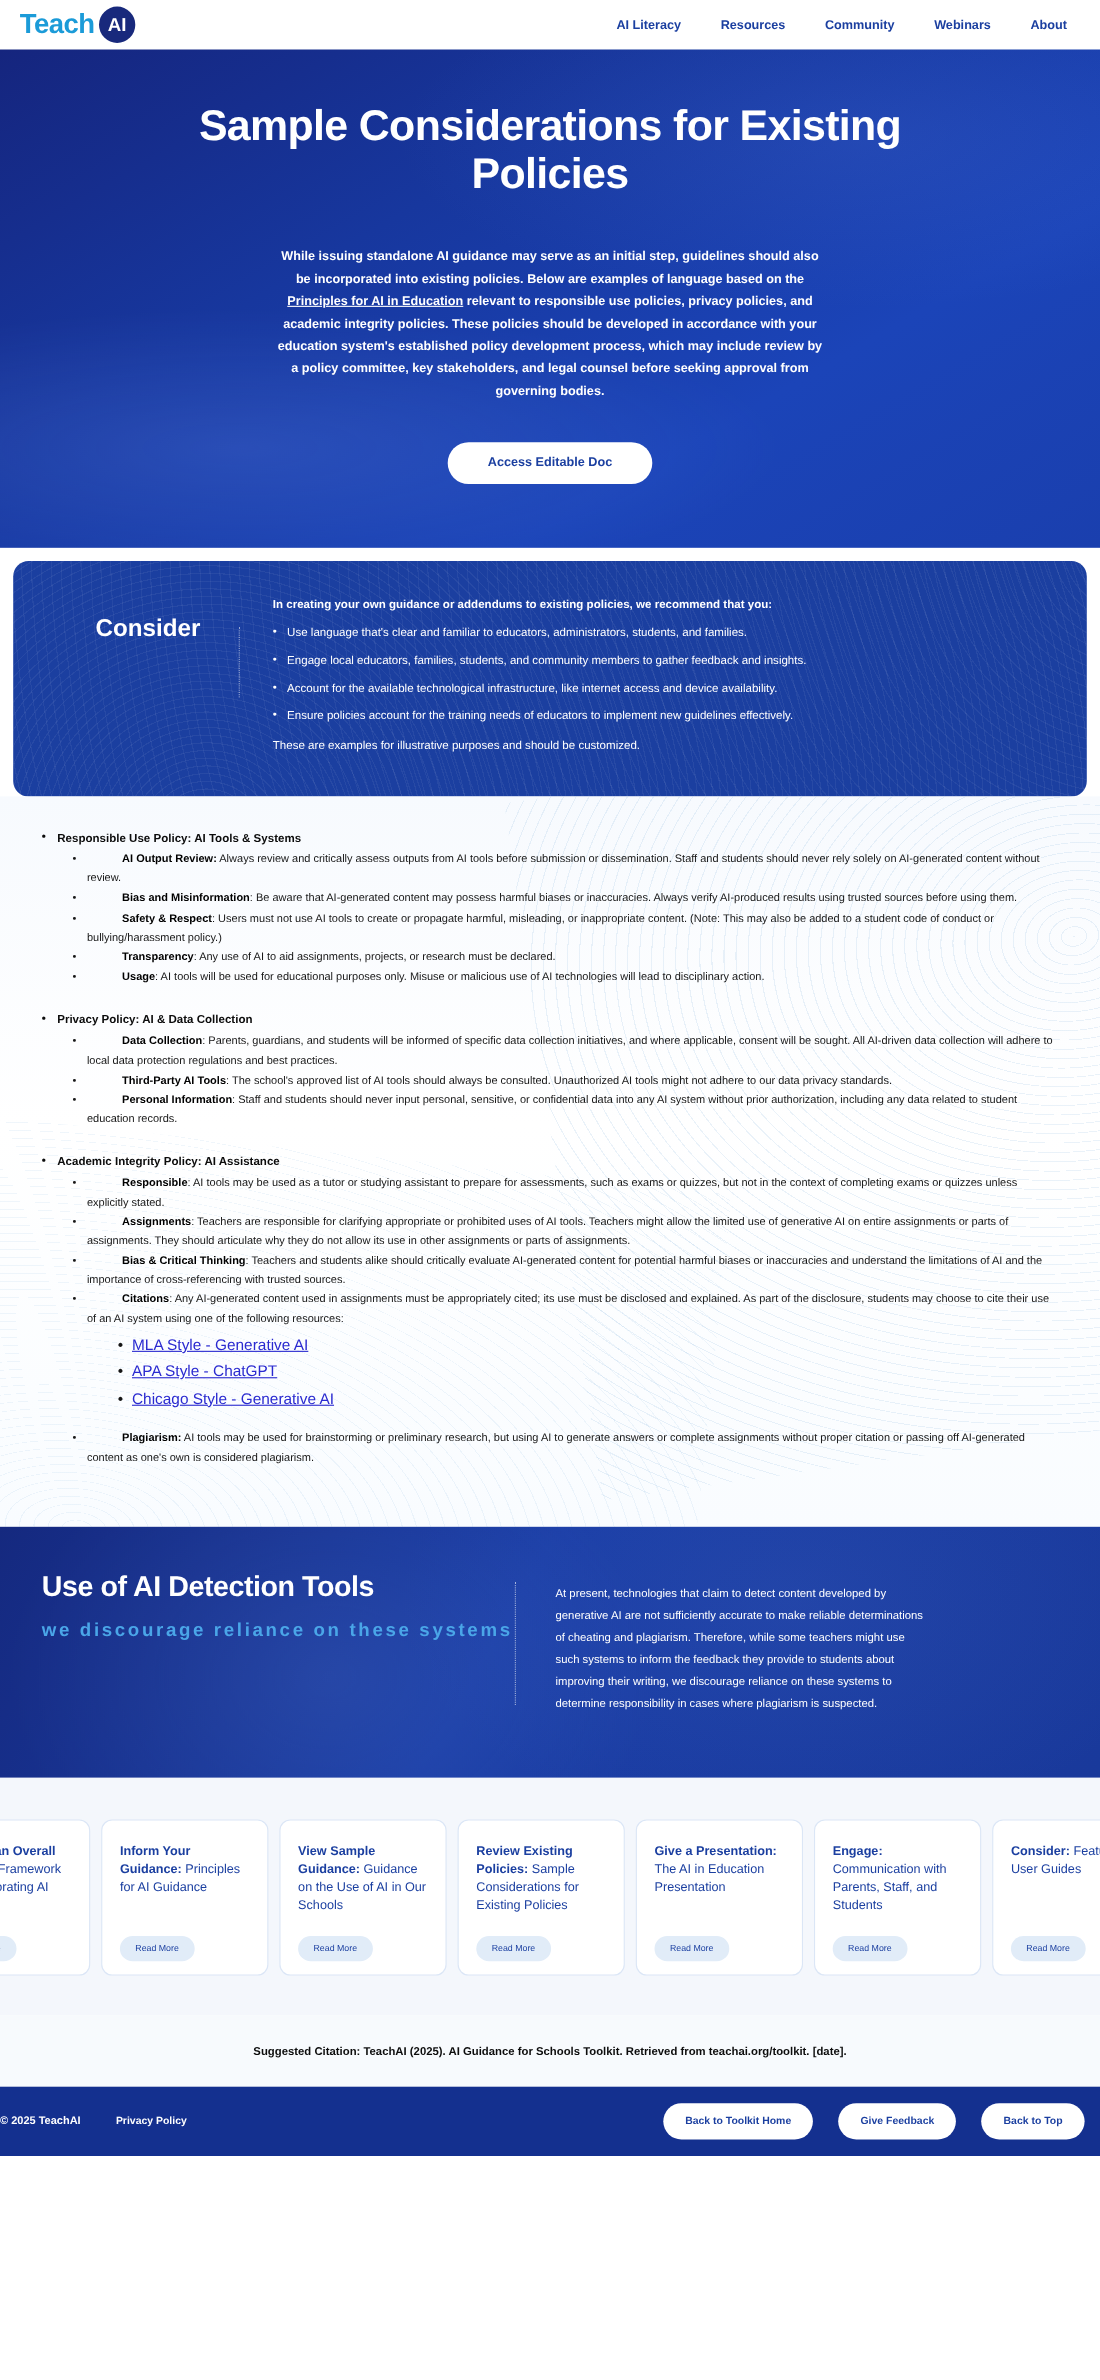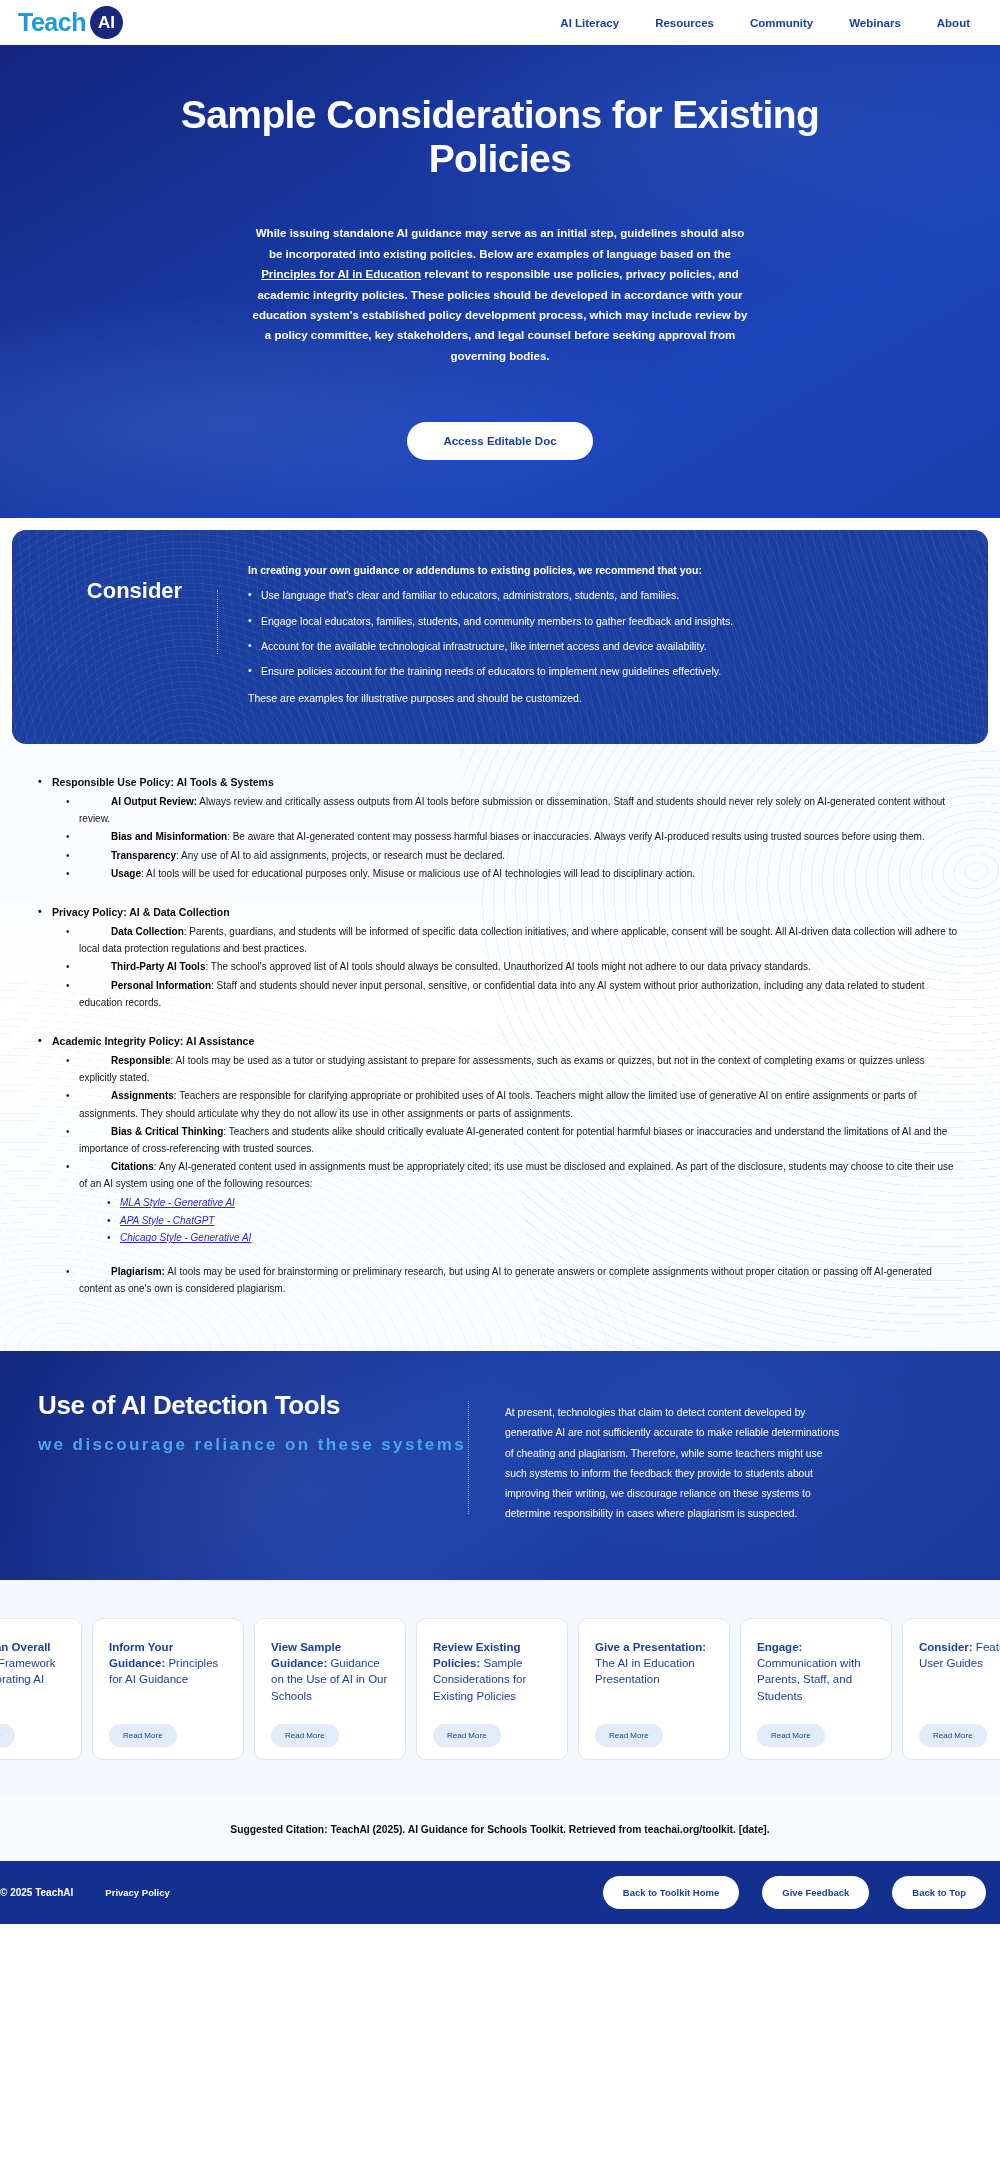--- a/index.html
+++ b/index.html
@@ -90,21 +90,20 @@
     display: inline-block;
     background: #ffffff;
     color: #1b3fa0;
     font-size: 11.5px;
     font-weight: 600;
     border: none;
     border-radius: 40px;
     padding: 13px 36px;
     cursor: pointer;
     font-family: inherit;
-    margin-top: 20px;
   }
 
   
   .consider-wrap { background: #ffffff; padding: 12px 12px 0 12px; }
   .consider {
     background: #1b3fa0;
     border-radius: 14px;
     padding: 34px 40px 40px 40px;
     display: flex;
     gap: 0;
@@ -198,26 +197,25 @@
     position: relative;
     padding-left: 13px;
     margin-bottom: 1px;
   }
   ul.lvl2 > li::before {
     content: "•"; position: absolute; left: 0; top: 0;
   }
   ul.lvl2 > li b { font-weight: bold; color: #000; margin-left: 32px; }
   ul.lvl3 { list-style: none; padding-left: 28px; margin-top: 2px; }
   ul.lvl3 > li {
-    font-size: 10px;
+    font-size: 14px;
     line-height: 1.75;
     position: relative;
     padding-left: 13px;
     color: #161616;
-    font-style: italic;
   }
   ul.lvl3 > li::before { content: "•"; position: absolute; left: 0; top: 0; color:#161616;}
   ul.lvl3 a { color: #2a2ad0; text-decoration: underline; }
 
   
   .detection {
     background: linear-gradient(120deg, #15297f 0%, #1a3da6 45%, #19399b 100%);
     padding: 40px 38px 56px 38px;
     display: flex;
     position: relative;
@@ -391,20 +389,21 @@
   </div>
 </div>
 
 <div class="content">
   <div class="content-inner" id="policy-root">
       <ul class="lvl1">
         <li class="section-head">Responsible Use Policy: AI Tools &amp; Systems</li>
         <ul class="lvl2">
           <li><b>AI Output Review:</b><span> Always review and critically assess outputs from AI tools before submission or dissemination. Staff and students should never rely solely on AI-generated content without review.</span></li>
           <li><b>Bias and Misinformation</b><span>: Be aware that AI-generated content may possess harmful biases or inaccuracies. Always verify AI-produced results using trusted sources before using them.</span></li>
+          <li><b>Safety &amp; Respect</b><span>: Users must not use AI tools to create or propagate harmful, misleading, or inappropriate content. (Note: This may also be added to a student code of conduct or bullying/harassment policy.)</span></li>
           <li><b>Transparency</b><span>: Any use of AI to aid assignments, projects, or research must be declared.</span></li>
           <li><b>Usage</b><span>: AI tools will be used for educational purposes only. Misuse or malicious use of AI technologies will lead to disciplinary action.</span></li>
         </ul>
       </ul>
       <ul class="lvl1">
         <li class="section-head">Privacy Policy: AI &amp; Data Collection</li>
         <ul class="lvl2">
           <li><b>Data Collection</b><span>: Parents, guardians, and students will be informed of specific data collection initiatives, and where applicable, consent will be sought. All AI-driven data collection will adhere to local data protection regulations and best practices.</span></li>
           <li><b>Third-Party AI Tools</b><span>: The school's approved list of AI tools should always be consulted. Unauthorized AI tools might not adhere to our data privacy standards.</span></li>
           <li><b>Personal Information</b><span>: Staff and students should never input personal, sensitive, or confidential data into any AI system without prior authorization, including any data related to student education records.</span></li>

